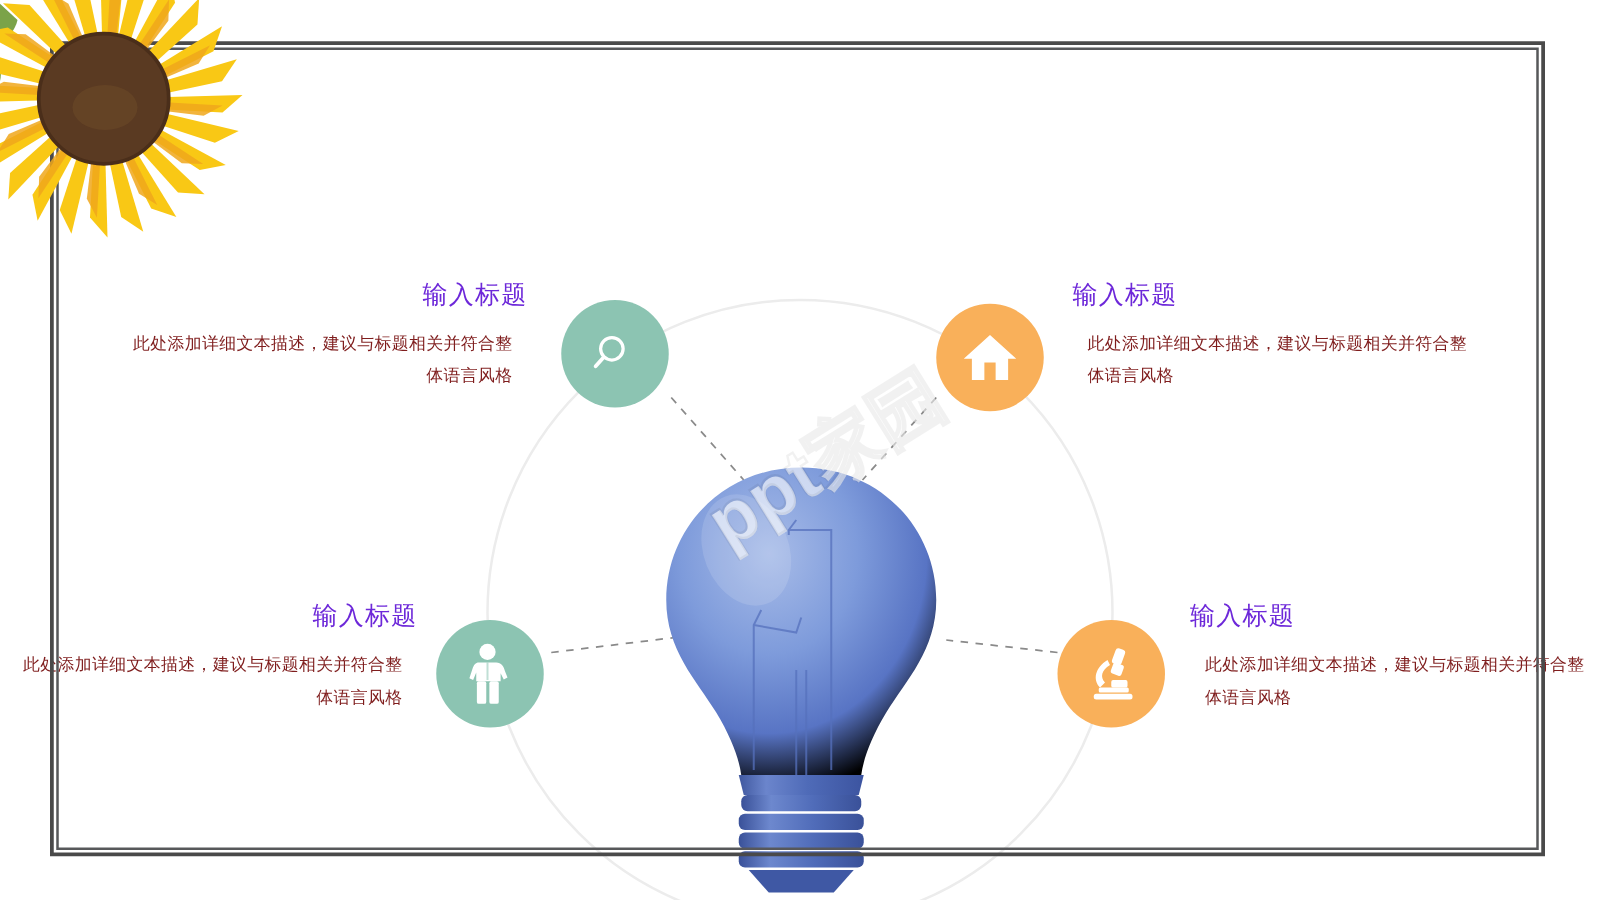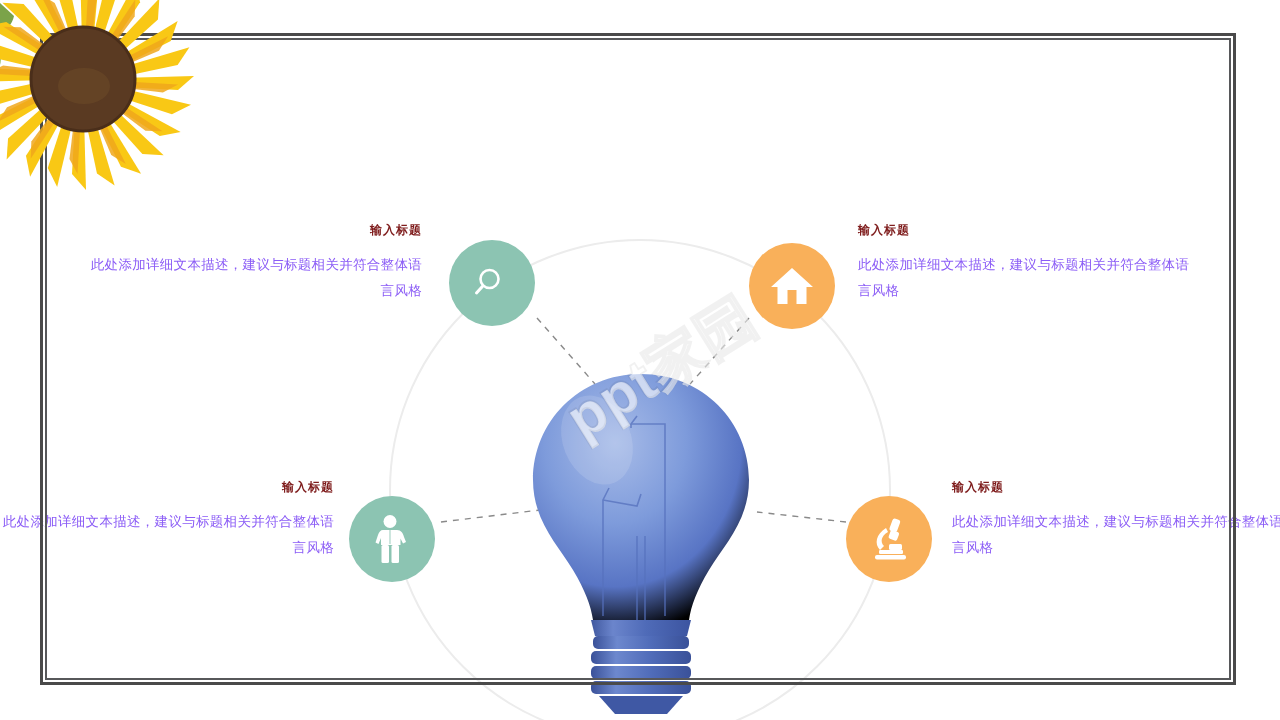--- a/index.html
+++ b/index.html
@@ -110,31 +110,31 @@
   .connectors {
     position: absolute;
     left: 0; top: 0;
     width: 1280px; height: 720px;
     pointer-events: none;
   }
 
   
   .tblock { position: absolute; }
   .tblock .t-title {
-    font-size: 12px;
-    font-weight: 700;
-    color: #7f1d1d;
+    font-size: 20px;
+    font-weight: 400;
+    color: #6d28d9;
     margin: 0 0 13px 0;
     letter-spacing: 1px;
   }
   .tblock .t-body {
     font-size: 13.5px;
-    color: #8b5cf6;
+    color: #7f1d1d;
     line-height: 26px;
-    margin: 0;
+    margin: 12px;
     letter-spacing: 0.3px;
   }
   .align-right { text-align: right; }
   .align-left  { text-align: left; }
 
   .tb-tl { left: 88px;  top: 222px; width: 334px; }
   .tb-tr { left: 858px; top: 222px; width: 334px; }
   .tb-bl { left: 0px;   top: 479px; width: 334px; }
   .tb-br { left: 952px; top: 479px; width: 334px; }
 </style>

